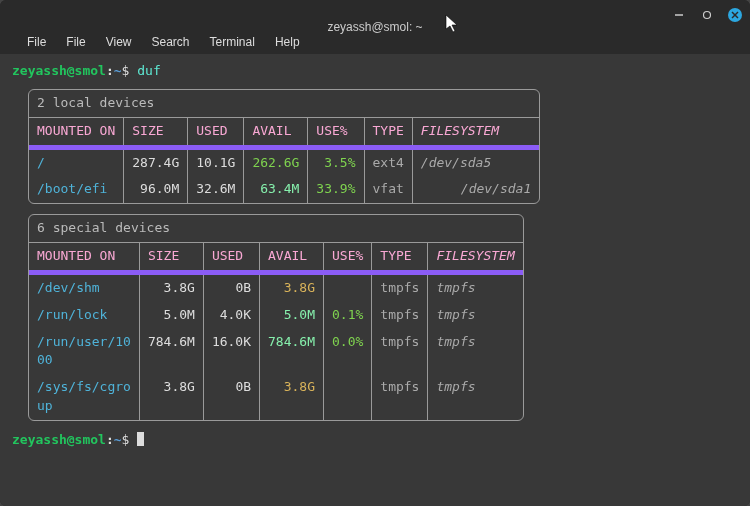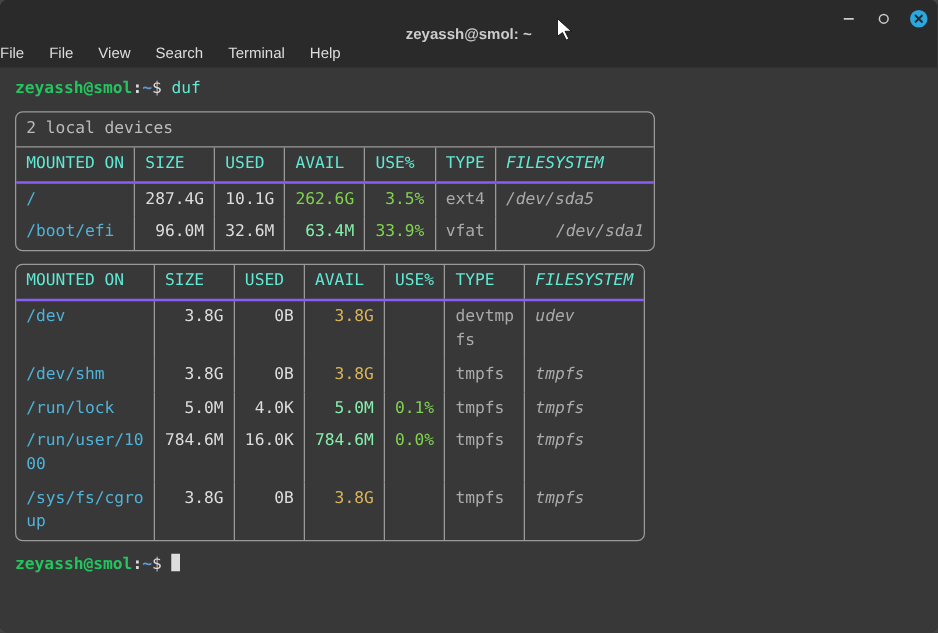--- a/index.html
+++ b/index.html
@@ -26,21 +26,21 @@
     align-items: center;
     position: relative;
     font-family: sans-serif;
     font-size: 12px;
     color: #ccc;
   }
   .titlebar .title {
     position: absolute;
     left: 50%;
     transform: translateX(-50%);
-    font-weight: bold;
+    font-weight: normal;
     margin-top: 24px;
   }
   .win-controls {
     position: absolute;
     right: 8px;
     display: flex;
     gap: 14px;
     align-items: center;
   }
   .win-btn {
@@ -57,21 +57,21 @@
     height: 14px;
     border-radius: 50%;
     background: #2ca7e0;
     display: flex;
     align-items: center;
     justify-content: center;
     cursor: pointer;
   }
   .menubar {
     height: 24px;
-    padding: 0 0;
+    padding: 0 27px;
     display: flex;
     gap: 20px;
     align-items: center;
     font-family: sans-serif;
     font-size: 12px;
     color: #ddd;
   }
   .menubar span { cursor: pointer; }
   .terminal {
     flex: 1;
@@ -82,21 +82,21 @@
     overflow: hidden;
   }
   .prompt-user { color: #22c55e; font-weight: bold; text-align: center; }
   .prompt-colon { color: #ddd; font-weight: bold; }
   .prompt-path { color: #5a9bd4; font-weight: bold; }
   .prompt-dollar { color: #ddd; }
   .cmd { color: #5eead4; }
   .box {
     border: 1px solid #9a9a9a;
     border-radius: 6px;
-    margin: 8px 0 10px 0;
+    margin: 8px 0 10px 16px;
     width: fit-content;
   }
   .box-title {
     padding: 4px 8px;
     color: #bbb;
     border-bottom: 1px solid #9a9a9a;
   }
   .box table {
     border-collapse: collapse;
   }
@@ -104,23 +104,23 @@
     padding: 4px 8px;
     border-right: 1px solid #9a9a9a;
     text-align: right;
     vertical-align: top;
     white-space: pre;
   }
   .box th:last-child, .box td:last-child { border-right: none; font-style: italic; }
   .box th:first-child, .box td:first-child { text-align: left; }
   .box thead tr th {
     text-align: left;
-    color: #5eead4;
+    color: #f9a8d4;
     font-weight: normal;
-    border-bottom: 2px solid #8b5cf6;
+    border-bottom: 5px solid #8b5cf6;
   }
   .c-mount { color: #4fb3d9; }
   .c-avail { color: #7fd34f; }
   .c-red { color: #86efac; }
   .c-yellow { color: #d9b35a; }
   .c-gray { color: #aaa; }
   .cursor {
     display: inline-block;
     width: 7px;
     height: 14px;
@@ -205,44 +205,35 @@
               <td class="c-red">63.4M</td>
               <td class="c-avail">33.9%</td>
               <td class="c-gray" style="text-align: left;">vfat</td>
               <td class="c-gray" style="text-align: left; padding-left: 48px;">/dev/sda1</td>
             </tr>
           </tbody>
       </table>
     </div>
 
     <div class="box">
+      <div class="box-title">6 special devices</div>
       <table>
         <thead>
             <tr id="special-head">
               <th>MOUNTED ON</th>
               <th>SIZE</th>
               <th>USED</th>
               <th>AVAIL</th>
               <th>USE%</th>
               <th>TYPE</th>
               <th>FILESYSTEM</th>
             </tr>
           </thead>
         <tbody id="special-body">
             <tr>
-              <td class="c-mount" style="text-align: left;">/dev</td>
-              <td>3.8G</td>
-              <td>0B</td>
-              <td class="c-yellow">3.8G</td>
-              <td></td>
-              <td class="c-gray" style="text-align: left;">devtmp
-fs</td>
-              <td class="c-gray" style="text-align: left;">udev</td>
-            </tr>
-            <tr>
               <td class="c-mount" style="text-align: left;">/dev/shm</td>
               <td>3.8G</td>
               <td>0B</td>
               <td class="c-yellow">3.8G</td>
               <td></td>
               <td class="c-gray" style="text-align: left;">tmpfs</td>
               <td class="c-gray" style="text-align: left;">tmpfs</td>
             </tr>
             <tr>
               <td class="c-mount" style="text-align: left;">/run/lock</td>

